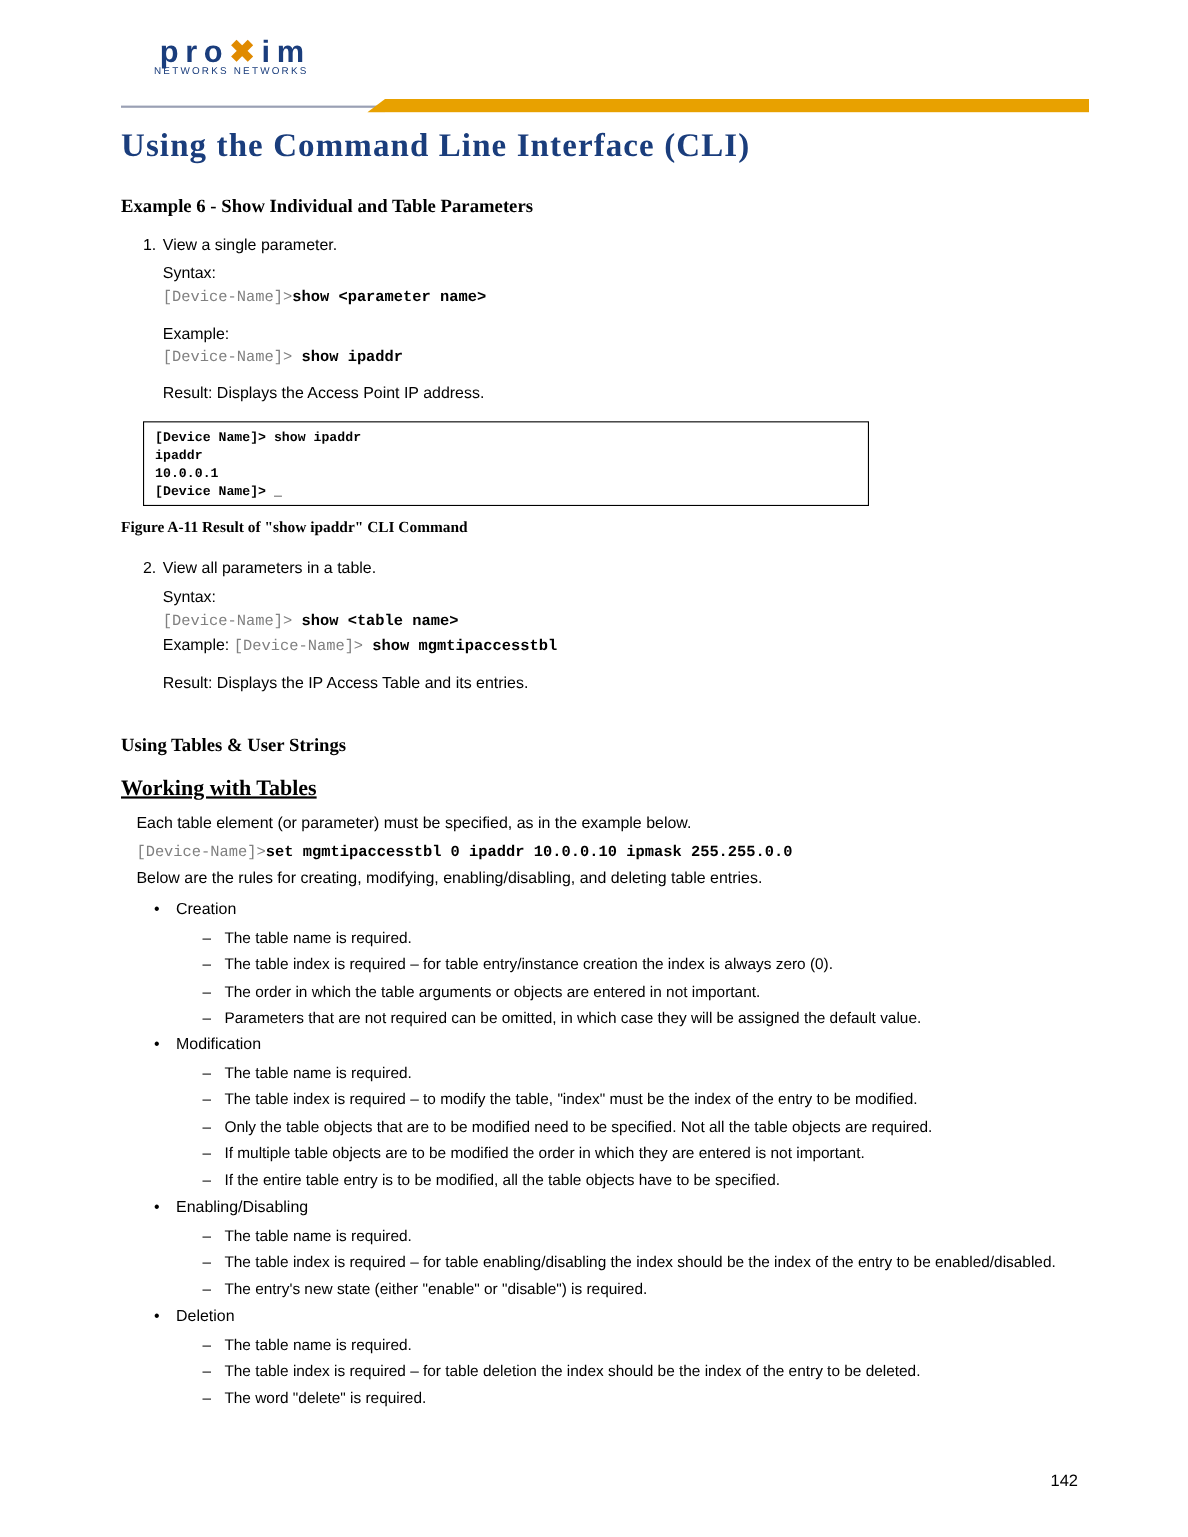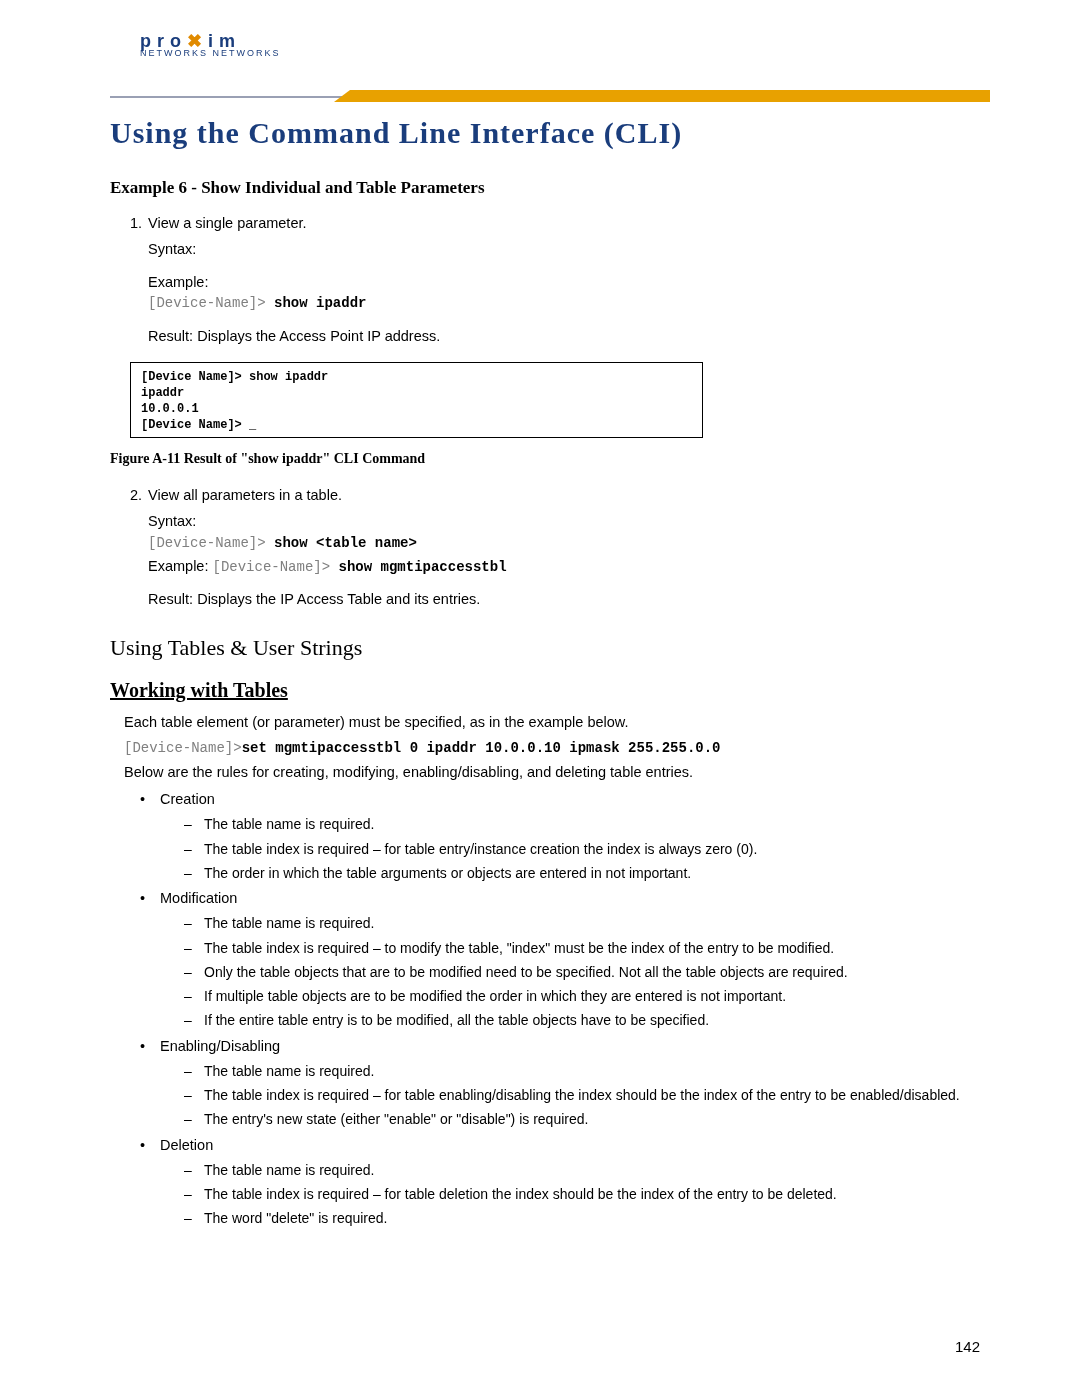--- a/index.html
+++ b/index.html
@@ -22,23 +22,24 @@
     position: relative;
   }
   .logo {
     position: absolute;
     left: 30px;
     top: 0;
   }
   .logo-text {
     font-family: Arial, sans-serif;
     font-weight: bold;
-    font-size: 18px;
+    font-size: 28px;
     letter-spacing: 6px;
     color: #1a3d7c;
+    text-align: right;
   }
   .logo-x { color: #e08a00; font-weight: bold;}
   .logo-sub {
     font-size: 9px;
     letter-spacing: 2px;
     color: #1a3d7c;
     text-align: right;
     margin-top: -4px;
     margin-right: 2px;
   }
@@ -100,33 +101,33 @@
   .mono .gray { color: #808080; }
   .mono .bold { font-weight: bold; }
   .cli-box {
     margin: 14px 0 10px 20px;
     border: 1px solid #000;
     padding: 6px 10px 4px 10px;
     font-family: "Courier New", Courier, monospace;
     font-size: 12px;
     font-weight: bold;
     line-height: 1.35;
-    width: 573px;
+    width: 660px;
   }
   .figure-caption {
     font-family: Georgia, "Times New Roman", serif;
     font-weight: bold;
     font-size: 14px;
     margin: 8px 0 14px 0;
   }
   .h1 {
     font-family: Georgia, "Times New Roman", serif;
-    font-weight: normal;
-    font-size: 22px;
-    margin-top: 24px;
+    font-weight: bold;
+    font-size: 17px;
+    margin-top: 36px;
     margin-bottom: 18px;
   }
   .h2 {
     font-family: Georgia, "Times New Roman", serif;
     font-weight: bold;
     font-size: 20px;
     margin-bottom: 10px;
     text-decoration: underline;
   }
   .para { margin: 6px 0 6px 14px; font-size: 14.5px; line-height: 1.5; }
@@ -168,20 +169,23 @@
 
   <div class="h3">Example 6 - Show Individual and Table Parameters</div>
 
   <div class="body-text">
     <div class="num-item indent-1">
       <span class="num">1.</span>
       <span>View a single parameter.</span>
     </div>
     <div class="syntax-block">
       <div>Syntax:</div>
+      <div class="mono">
+        <span class="gray">[Device-Name]&gt;</span><span class="bold">show &lt;parameter name&gt;</span>
+      </div>
       <div class="gap"></div>
       <div>Example:</div>
       <div class="mono">
         <span class="gray">[Device-Name]&gt; </span><span class="bold">show ipaddr</span>
       </div>
       <div class="gap"></div>
       <div>Result: Displays the Access Point IP address.</div>
     </div>
 
     <div class="cli-box">
@@ -218,20 +222,21 @@
   <div class="code-line mono">
     <span class="gray">[Device-Name]&gt;</span><span class="bold">set mgmtipaccesstbl 0 ipaddr 10.0.0.10 ipmask 255.255.0.0</span>
   </div>
   <div class="para">Below are the rules for creating, modifying, enabling/disabling, and deleting table entries.</div>
 
   <ul class="bullets" id="groups-list">
       <li><span>Creation</span><ul class="dashes">
           <li>The table name is required.</li>
           <li>The table index is required – for table entry/instance creation the index is always zero (0).</li>
           <li>The order in which the table arguments or objects are entered in not important.</li>
+          <li>Parameters that are not required can be omitted, in which case they will be assigned the default value.</li>
         </ul></li>
       <li><span>Modification</span><ul class="dashes">
           <li>The table name is required.</li>
           <li>The table index is required – to modify the table, "index" must be the index of the entry to be modified.</li>
           <li>Only the table objects that are to be modified need to be specified. Not all the table objects are required.</li>
           <li>If multiple table objects are to be modified the order in which they are entered is not important.</li>
           <li>If the entire table entry is to be modified, all the table objects have to be specified.</li>
         </ul></li>
       <li><span>Enabling/Disabling</span><ul class="dashes">
           <li>The table name is required.</li>

